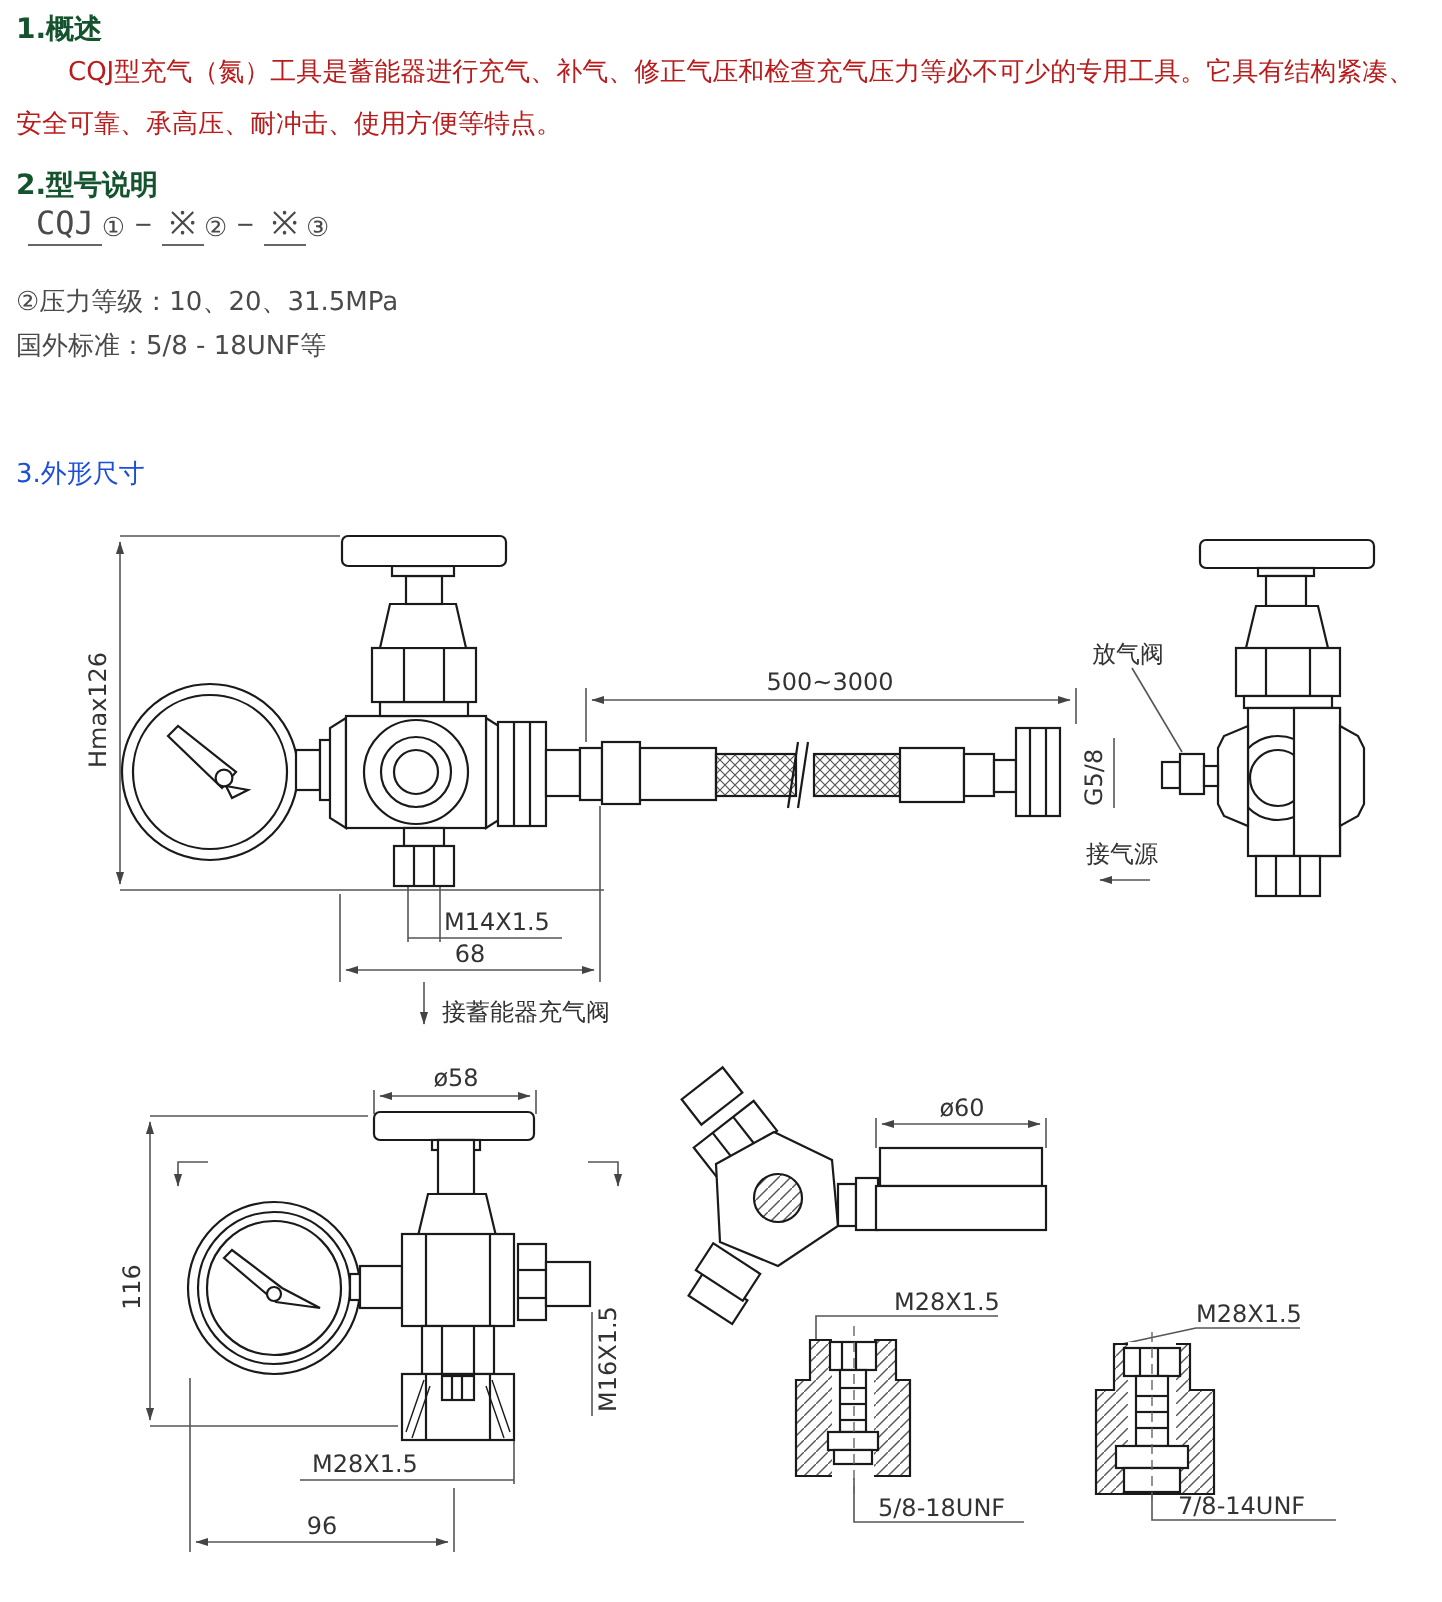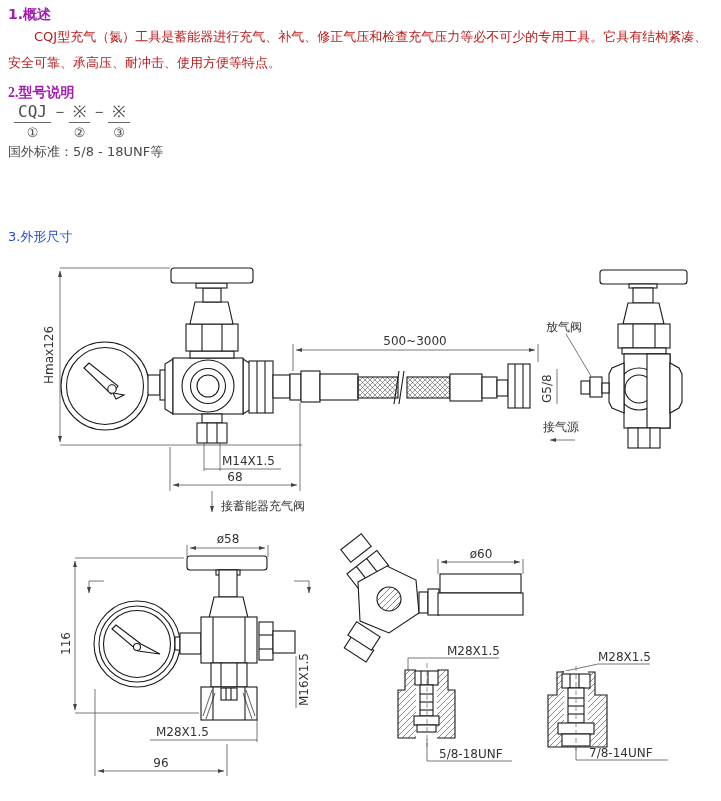--- a/index.html
+++ b/index.html
@@ -1,60 +1,61 @@
 <!DOCTYPE html>
 <html><head>
 <meta charset="utf-8">
 <style>
   html,body{margin:0;padding:0;background:#fff;}
   body{font-family:"DejaVu Sans","Liberation Sans",sans-serif;color:#4a4a4a;}
   .page{position:relative;width:721px;height:801px;background:#fff;overflow:hidden;}
-  .h-orange{position:absolute;left:8px;font-size:14px;font-weight:bold;color:#a21caf;}
+  .h-orange{position:absolute;left:8px;font-size:14px;font-weight:bold;color:#14532d;}
   .para{position:absolute;left:8px;top:24px;width:706px;font-size:13px;line-height:26px;color:#b91c1c;text-indent:26px;}
   .h-gray{position:absolute;left:8px;top:228px;font-size:13px;color:#1d4ed8;}
   .code-row{position:absolute;left:14px;top:103px;display:flex;align-items:flex-start;font-family:"DejaVu Sans Mono","Liberation Mono",monospace;color:#4a4a4a;}
-  .code-seg{display:flex;flex-direction:column;align-items:center;}
+  .code-seg{display:flex;align-items:center;}
   .code-top{font-size:16px;line-height:18px;border-bottom:1px solid #666;padding:0 4px 1px 4px;}
   .code-dash{font-size:16px;line-height:18px;padding:0 1px;}
   .code-num{font-size:13px;line-height:15px;margin-top:2px;color:#4a4a4a;}
   .items{position:absolute;left:8px;top:141px;font-size:13px;color:#4a4a4a;}
   .items div{height:22px;line-height:22px;}
   .drawing{position:absolute;left:0;top:246px;width:721px;height:555px;}
   svg text{font-family:"DejaVu Sans","Liberation Sans",sans-serif;fill:#333;}
   .dimtxt{font-size:12px;}
   .cjk{font-size:12px;}
 </style>
 </head>
 <body>
 
 <div class="page">
 
   <div class="h-orange" style="top:6px;">1.概述</div>
   <div class="para">CQJ型充气（氮）工具是蓄能器进行充气、补气、修正气压和检查充气压力等必不可少的专用工具。它具有结构紧凑、安全可靠、承高压、耐冲击、使用方便等特点。</div>
 
-  <div class="h-orange" style="top:84px;font-family:Liberation Serif, serif;">2.型号说明</div>
+  <div class="h-orange" style="top:84px;">2.型号说明</div>
 
   <div class="code-row">
     <span class="code-seg">
       <span class="code-top">CQJ</span>
       <span class="code-num">①</span>
     </span>
     <span class="code-dash">－</span>
     <span class="code-seg">
       <span class="code-top">※</span>
       <span class="code-num">②</span>
     </span>
     <span class="code-dash">－</span>
     <span class="code-seg">
       <span class="code-top">※</span>
       <span class="code-num">③</span>
     </span>
   </div>
 
   <div class="items">
+    <div>②压力等级：10、20、31.5MPa</div>
     <div>国外标准：5/8 - 18UNF等</div>
   </div>
 
   <div class="h-gray">3.外形尺寸</div>
 
   <div class="drawing">
   <svg width="721" height="555" viewBox="0 246 721 555">
     <defs>
       <marker id="ar" viewBox="0 0 10 10" refX="9.5" refY="5" markerWidth="8" markerHeight="8" orient="auto-start-reverse">
         <path d="M0,1.8 L10,5 L0,8.2 Z" fill="#444"></path>

